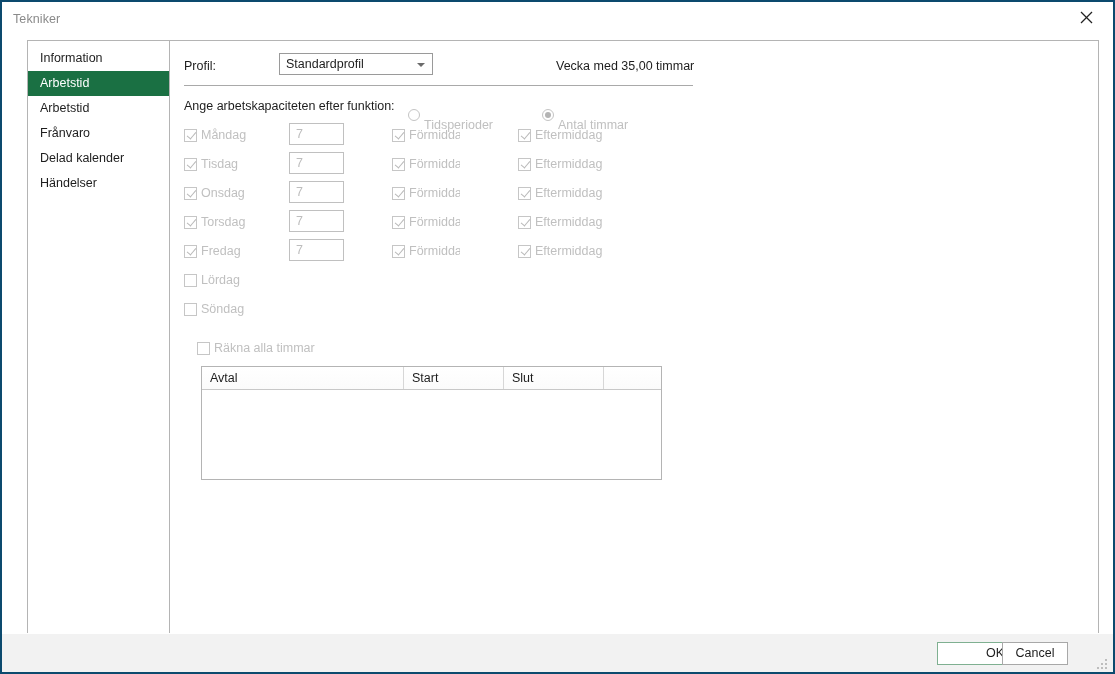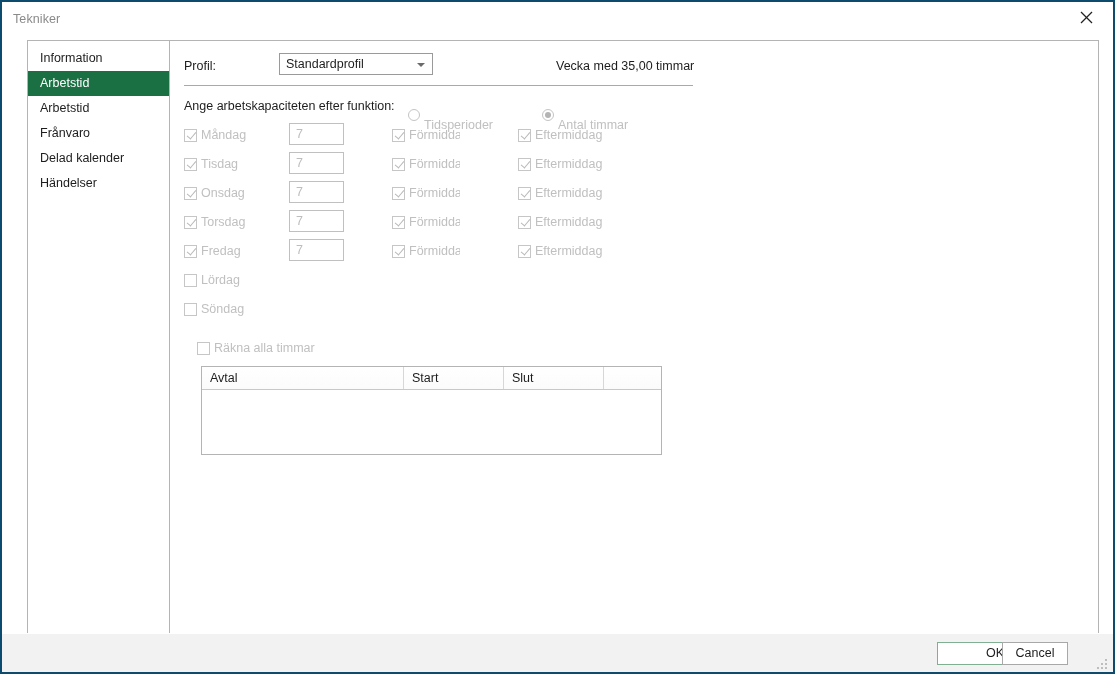--- a/index.html
+++ b/index.html
@@ -287,21 +287,21 @@
     align-items: center;
     height: 18px;
   }
 
   
   #table {
     position: absolute;
     left: 31px;
     top: 325px;
     width: 461px;
-    height: 89px;
+    height: 114px;
     border: 1px solid #b4b4b4;
     box-sizing: border-box;
     background: #ffffff;
   }
   #thead {
     position: relative;
     height: 22px;
     border-bottom: 1px solid #c8c8c8;
     background: linear-gradient(to bottom, #ffffff, #fbfbfb);
   }

